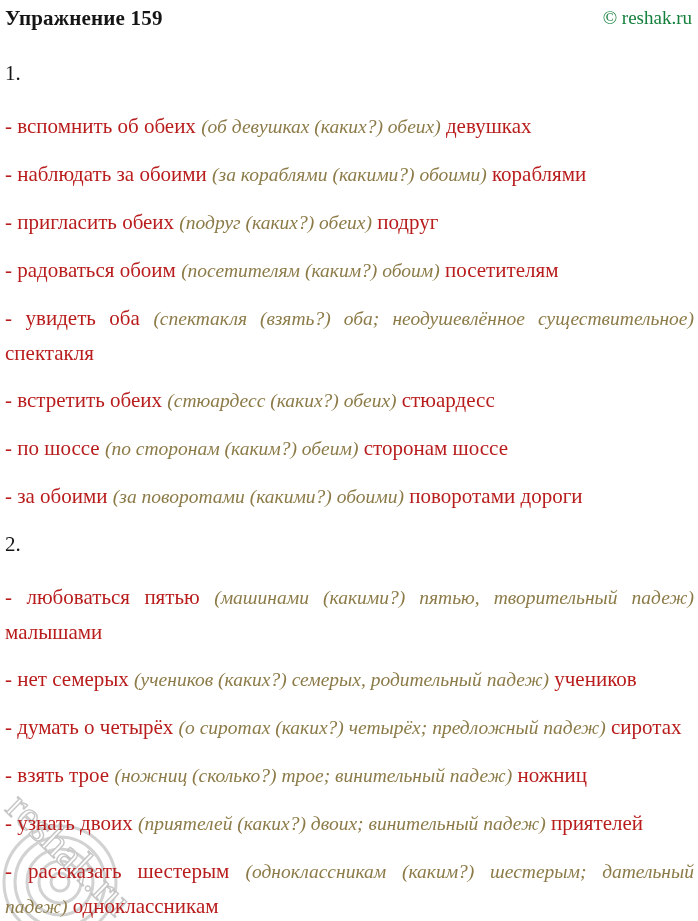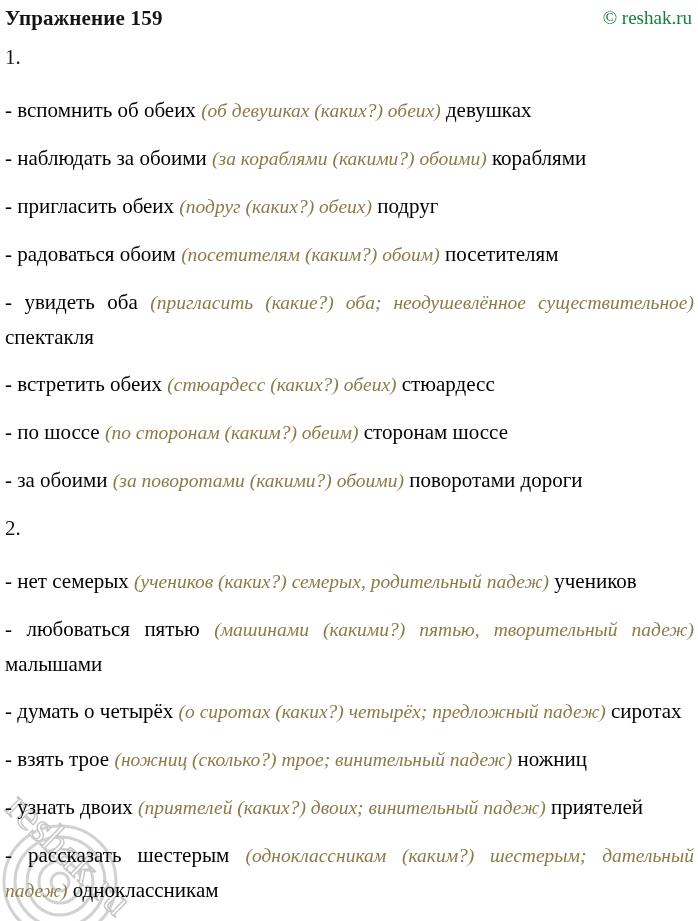--- a/index.html
+++ b/index.html
@@ -31,21 +31,21 @@
   .content-layer {
     position: relative;
     z-index: 1;
     padding: 4px 4px 0 5px;
   }
   .header-row {
     display: flex;
     justify-content: space-between;
     align-items: flex-end;
     height: 28px;
-    margin-bottom: 8px;
+    margin-bottom: 24px;
   }
   .title {
     margin: 0;
     font-size: 21px;
     font-weight: bold;
     line-height: 28px;
     letter-spacing: 0.2px;
   }
   .copyright {
     font-size: 19px;
@@ -59,21 +59,21 @@
     line-height: 34px;
   }
   p.item {
     margin: 0 0 13px 0;
     font-size: 21px;
     line-height: 34px;
     text-align: justify;
   }
   p.item .phrase,
   p.item .completion {
-    color: #000000;
+    color: #b91c1c;
   }
   p.item .note {
     font-style: italic;
     font-size: 19.5px;
     color: #8c7b48;
     margin-top: 24px;
   }
   .watermark text.wm-text {
     font-family: "Liberation Serif", "DejaVu Serif", serif;
     font-size: 42px;
@@ -102,27 +102,27 @@
     <div class="header-row">
       <h1 class="title">Упражнение 159</h1>
       <div class="copyright">© reshak.ru</div>
     </div>
     <div id="content">
         <p class="section-number">1.</p>
         <p class="item"><span class="phrase">- вспомнить об обеих</span> <span class="note">(об девушках (каких?) обеих)</span> <span class="completion">девушках</span></p>
         <p class="item"><span class="phrase">- наблюдать за обоими</span> <span class="note">(за кораблями (какими?) обоими)</span> <span class="completion">кораблями</span></p>
         <p class="item"><span class="phrase">- пригласить обеих</span> <span class="note">(подруг (каких?) обеих)</span> <span class="completion">подруг</span></p>
         <p class="item"><span class="phrase">- радоваться обоим</span> <span class="note">(посетителям (каким?) обоим)</span> <span class="completion">посетителям</span></p>
-        <p class="item"><span class="phrase">- увидеть оба</span> <span class="note">(пригласить (какие?) оба; неодушевлённое существительное)</span> <span class="completion">спектакля</span></p>
+        <p class="item"><span class="phrase">- увидеть оба</span> <span class="note">(спектакля (взять?) оба; неодушевлённое существительное)</span> <span class="completion">спектакля</span></p>
         <p class="item"><span class="phrase">- встретить обеих</span> <span class="note">(стюардесс (каких?) обеих)</span> <span class="completion">стюардесс</span></p>
         <p class="item"><span class="phrase">- по шоссе</span> <span class="note">(по сторонам (каким?) обеим)</span> <span class="completion">сторонам шоссе</span></p>
         <p class="item"><span class="phrase">- за обоими</span> <span class="note">(за поворотами (какими?) обоими)</span> <span class="completion">поворотами дороги</span></p>
         <p class="section-number">2.</p>
+        <p class="item"><span class="phrase">- любоваться пятью</span> <span class="note">(машинами (какими?) пятью, творительный падеж)</span> <span class="completion">малышами</span></p>
         <p class="item"><span class="phrase">- нет семерых</span> <span class="note">(учеников (каких?) семерых, родительный падеж)</span> <span class="completion">учеников</span></p>
-        <p class="item"><span class="phrase">- любоваться пятью</span> <span class="note">(машинами (какими?) пятью, творительный падеж)</span> <span class="completion">малышами</span></p>
         <p class="item"><span class="phrase">- думать о четырёх</span> <span class="note">(о сиротах (каких?) четырёх; предложный падеж)</span> <span class="completion">сиротах</span></p>
         <p class="item"><span class="phrase">- взять трое</span> <span class="note">(ножниц (сколько?) трое; винительный падеж)</span> <span class="completion">ножниц</span></p>
         <p class="item"><span class="phrase">- узнать двоих</span> <span class="note">(приятелей (каких?) двоих; винительный падеж)</span> <span class="completion">приятелей</span></p>
         <p class="item"><span class="phrase">- рассказать шестерым</span> <span class="note">(одноклассникам (каким?) шестерым; дательный падеж)</span> <span class="completion">одноклассникам</span></p>
       </div>
   </div>
 
 </div>
 
 </body></html>

